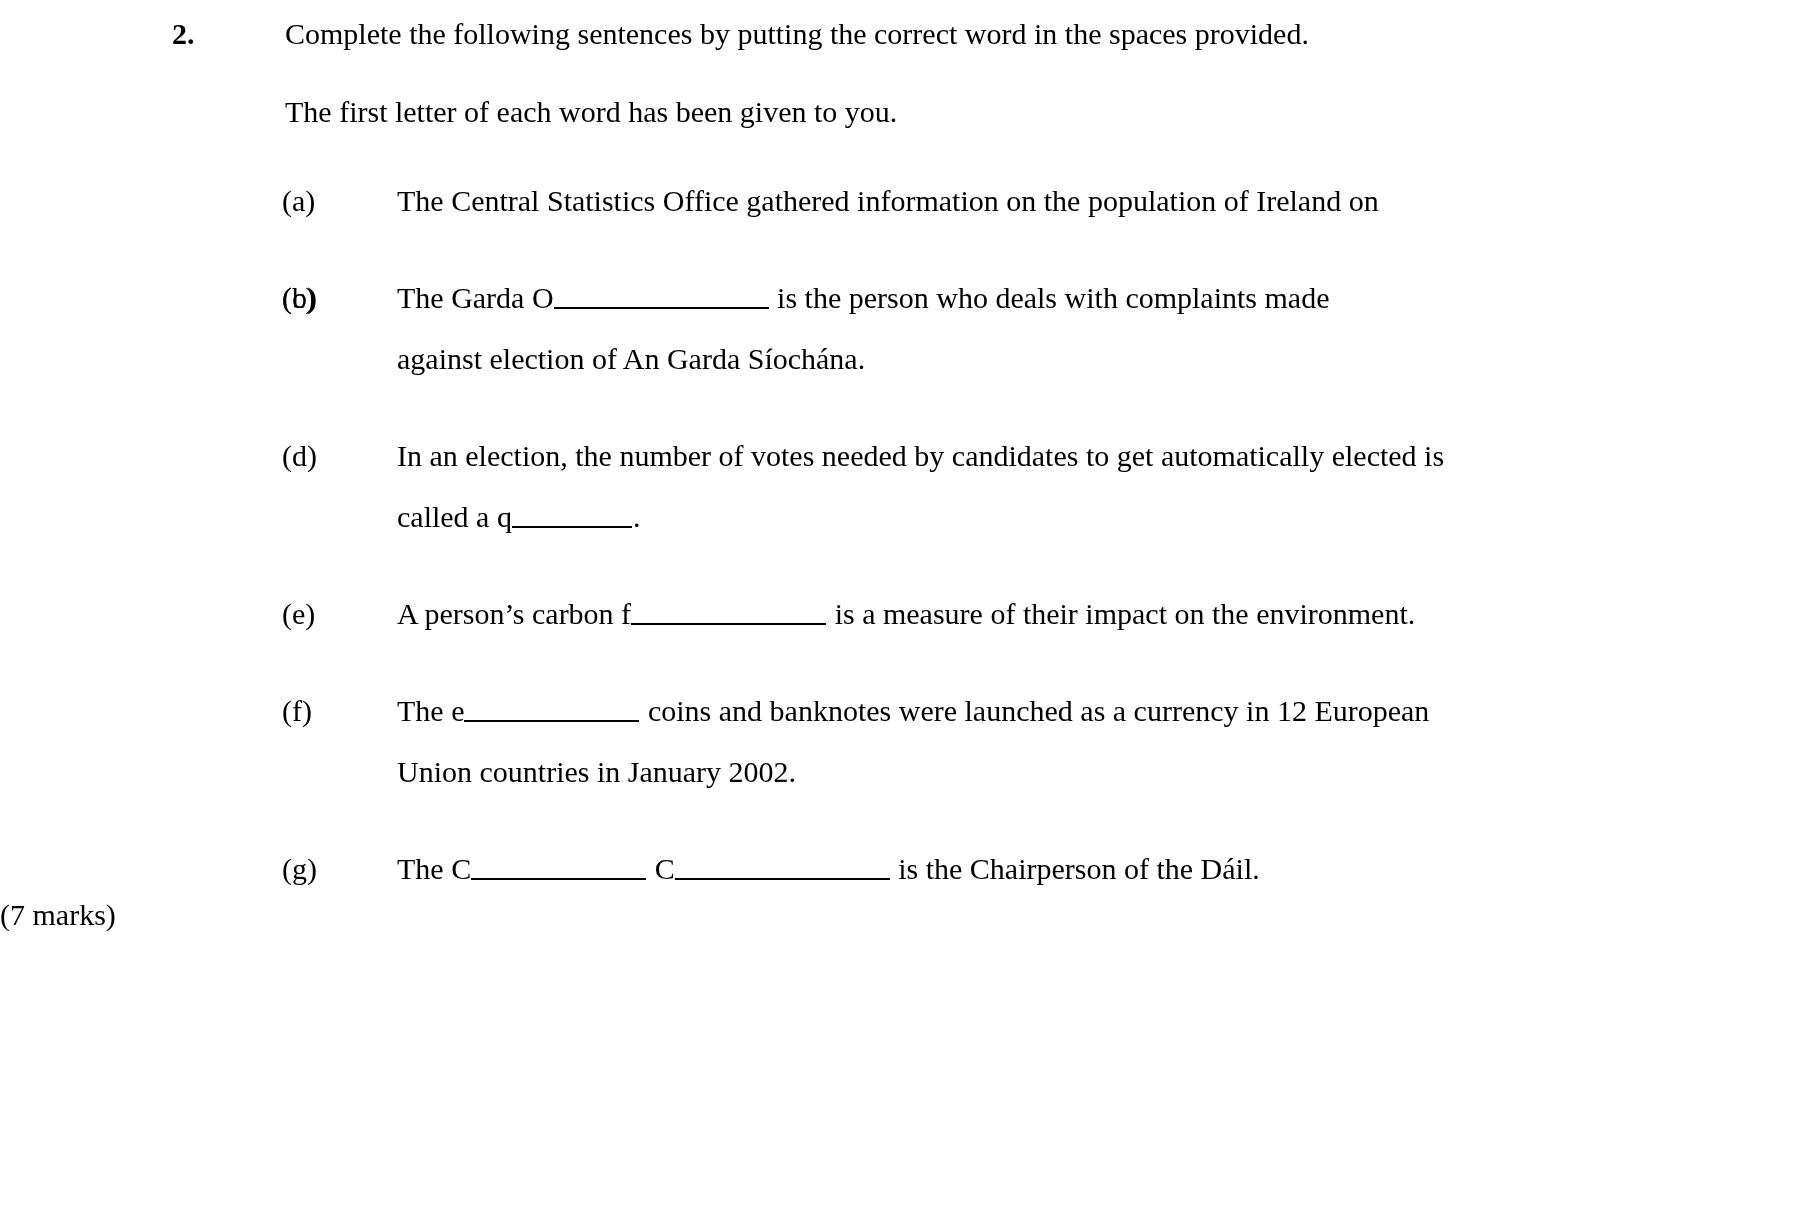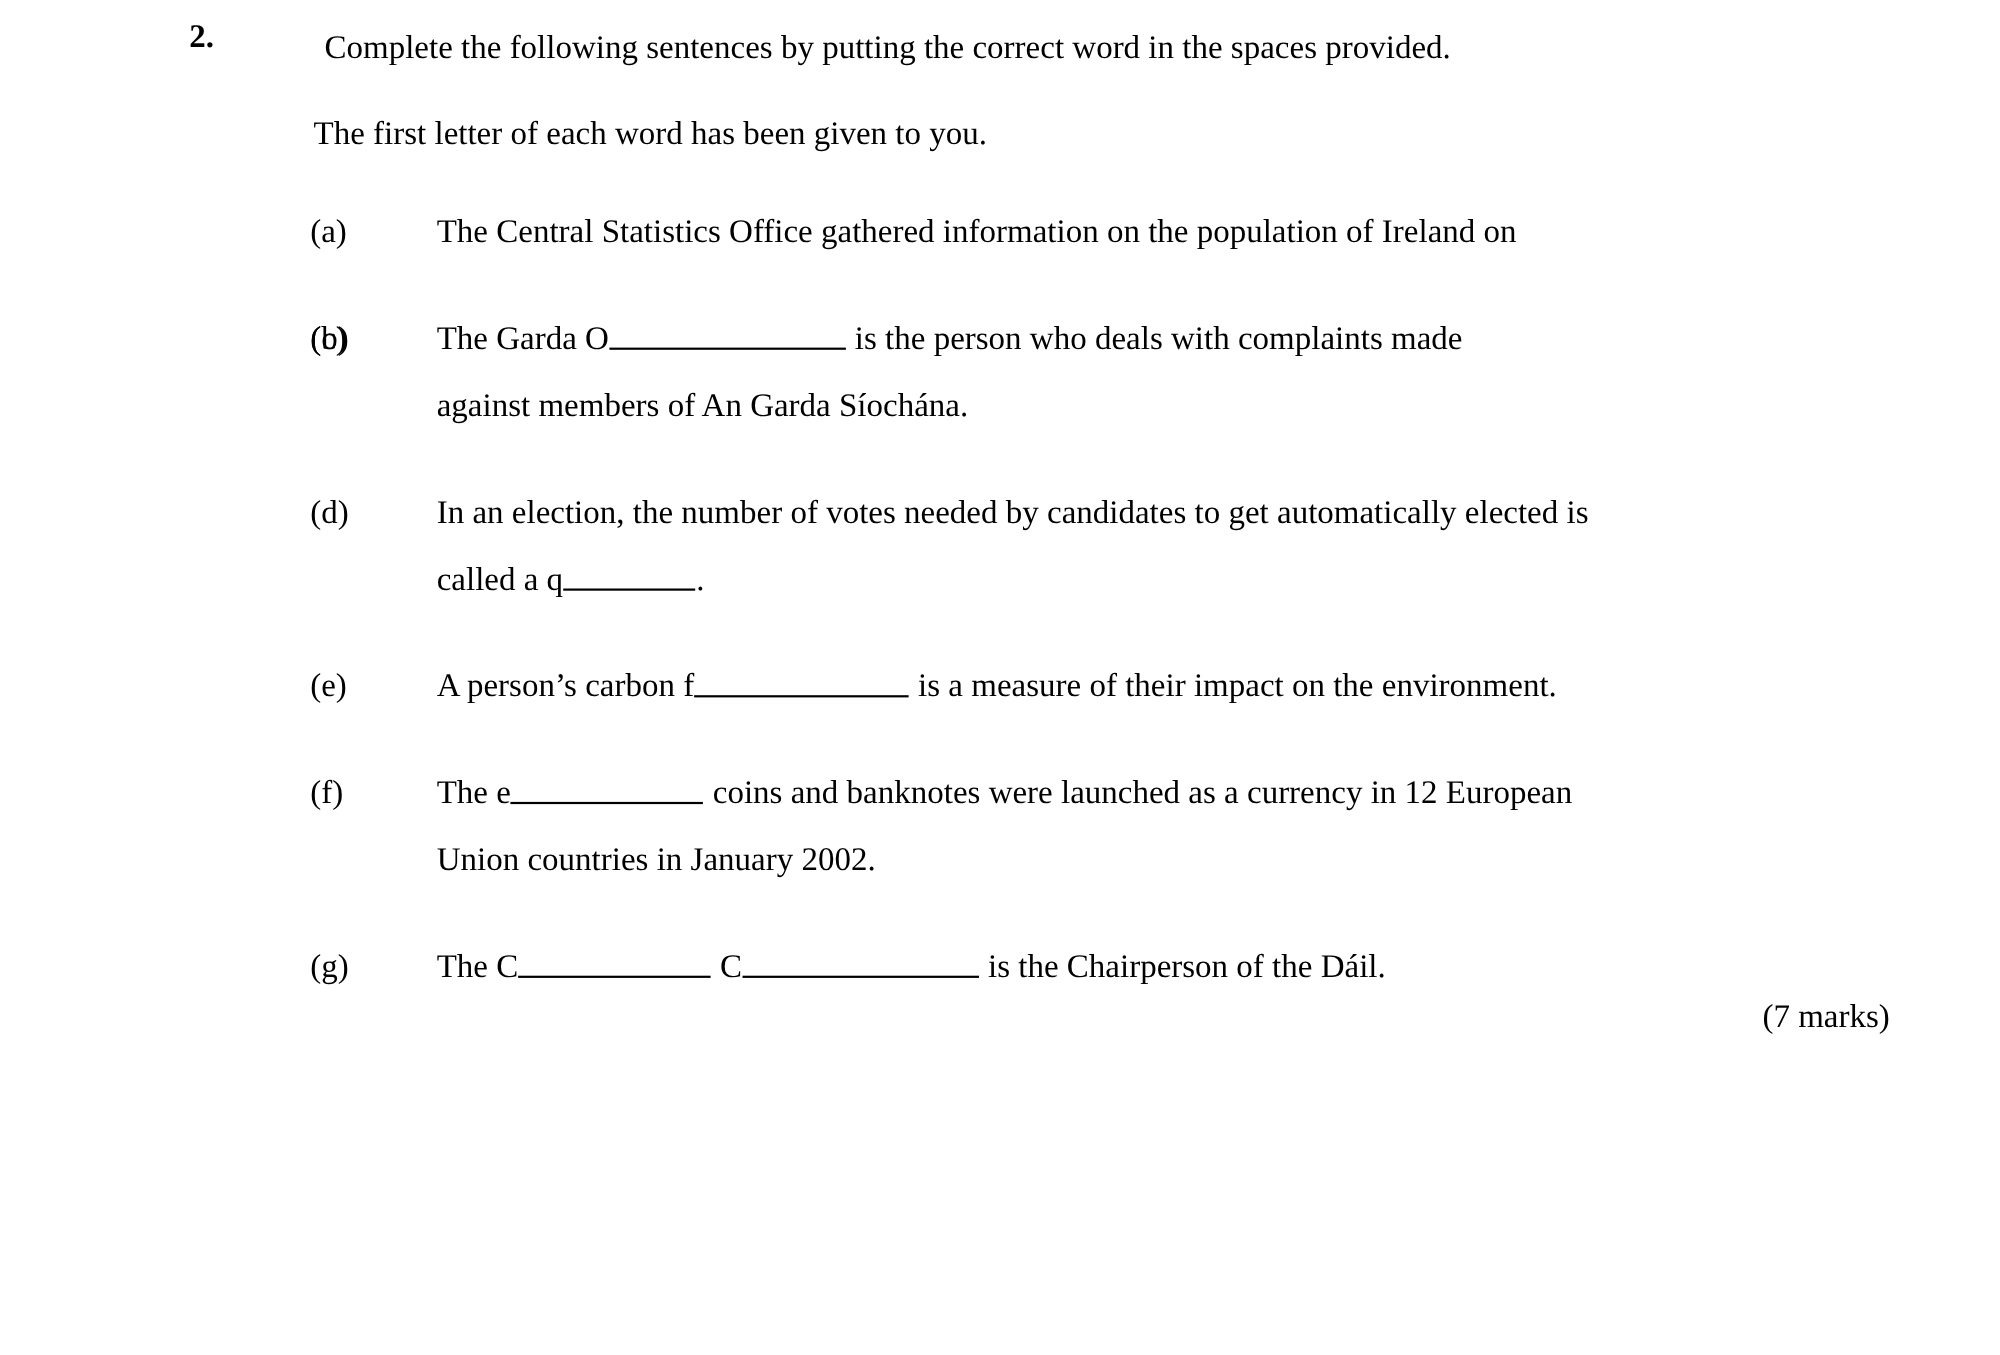--- a/index.html
+++ b/index.html
@@ -36,21 +36,21 @@
     font-weight: bold;
     font-size: 30px;
     line-height: 40px;
   }
 
   .intro {
     margin-left: 285px;
     font-size: 30px;
     line-height: 40px;
   }
-  .intro .line1 { margin: 10px; padding: 0; }
+  .intro .line1 { margin: 0; padding: 0; }
   .intro .line2 { margin: 38px 0 0 0; padding: 0; }
 
   
   .parts {
     margin-top: 48px;
   }
   .part {
     position: relative;
     margin-left: 285px;
     margin-bottom: 56px;
@@ -91,26 +91,24 @@
   .blank.w-xl  { width: 195px; }
   .blank.w-xxl { width: 215px; }
 
   sup.ord {
     font-size: 0.62em;
     vertical-align: super;
     line-height: 0;
   }
 
   .marks {
-    text-align: right;
     font-size: 30px;
     line-height: 40px;
     margin-right: 100px;
     margin-top: 4px;
-    padding-left: 39px;
   }
 </style>
 </head>
 <body>
 
 <div class="page">
   <div class="question">
 
     <div class="q-number">2.</div>
 
@@ -129,21 +127,21 @@
       </div>
 
       <div class="part">
         <div class="part-label">(b)</div>
       </div>
 
       <div class="part">
         <div class="part-label">(c)</div>
         <div class="part-body">
           <p><span>The Garda O</span><span class="blank w-xxl"></span><span> is the person who deals with complaints made</span></p>
-          <p>against members of An Garda Síochána.</p>
+          <p>against election of An Garda Síochána.</p>
         </div>
       </div>
 
       <div class="part">
         <div class="part-label">(d)</div>
         <div class="part-body">
           <p>In an election, the number of votes needed by candidates to get automatically elected is</p>
           <p><span>called a q</span><span class="blank w-sm"></span><span>.</span></p>
         </div>
       </div>

